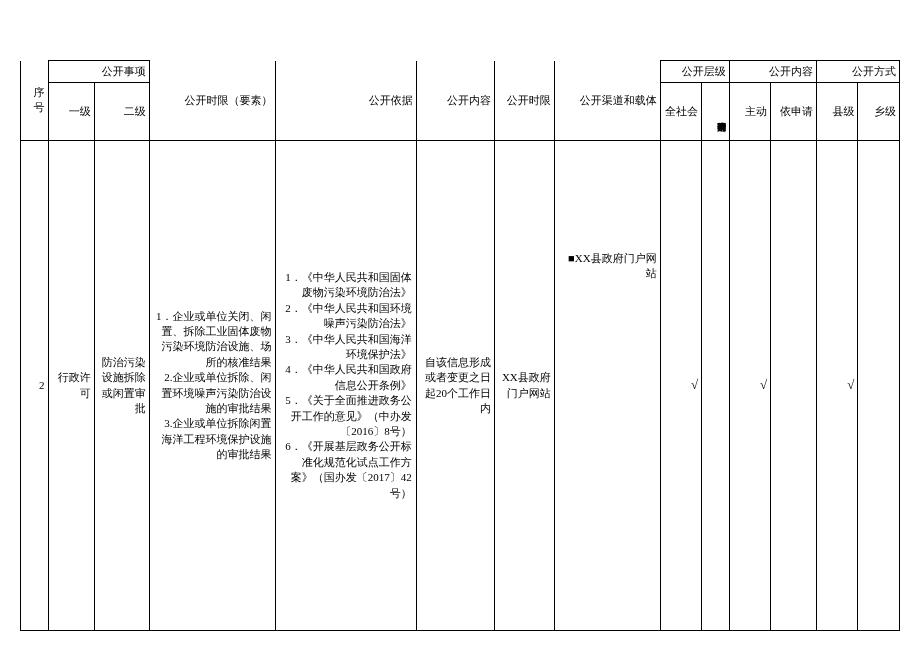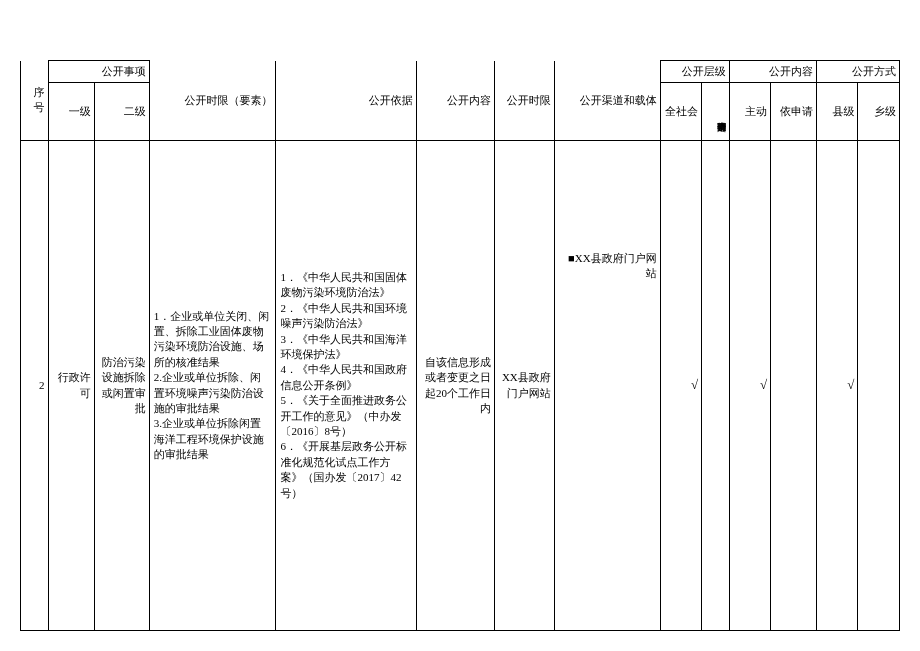--- a/index.html
+++ b/index.html
@@ -52,21 +52,21 @@
     .header-row th {
       height: 22px;
     }
     .subheader-row th {
       height: 58px;
     }
     .data-row td {
       height: 490px;
     }
     .left-align {
-      text-align: left;
+      text-align: right;
       vertical-align: middle;
       padding: 4px 4px;
     }
     .check {
       font-size: 13px;
     }
     .vertical-text {
       writing-mode: vertical-rl;
       text-orientation: upright;
       font-size: 9px;

